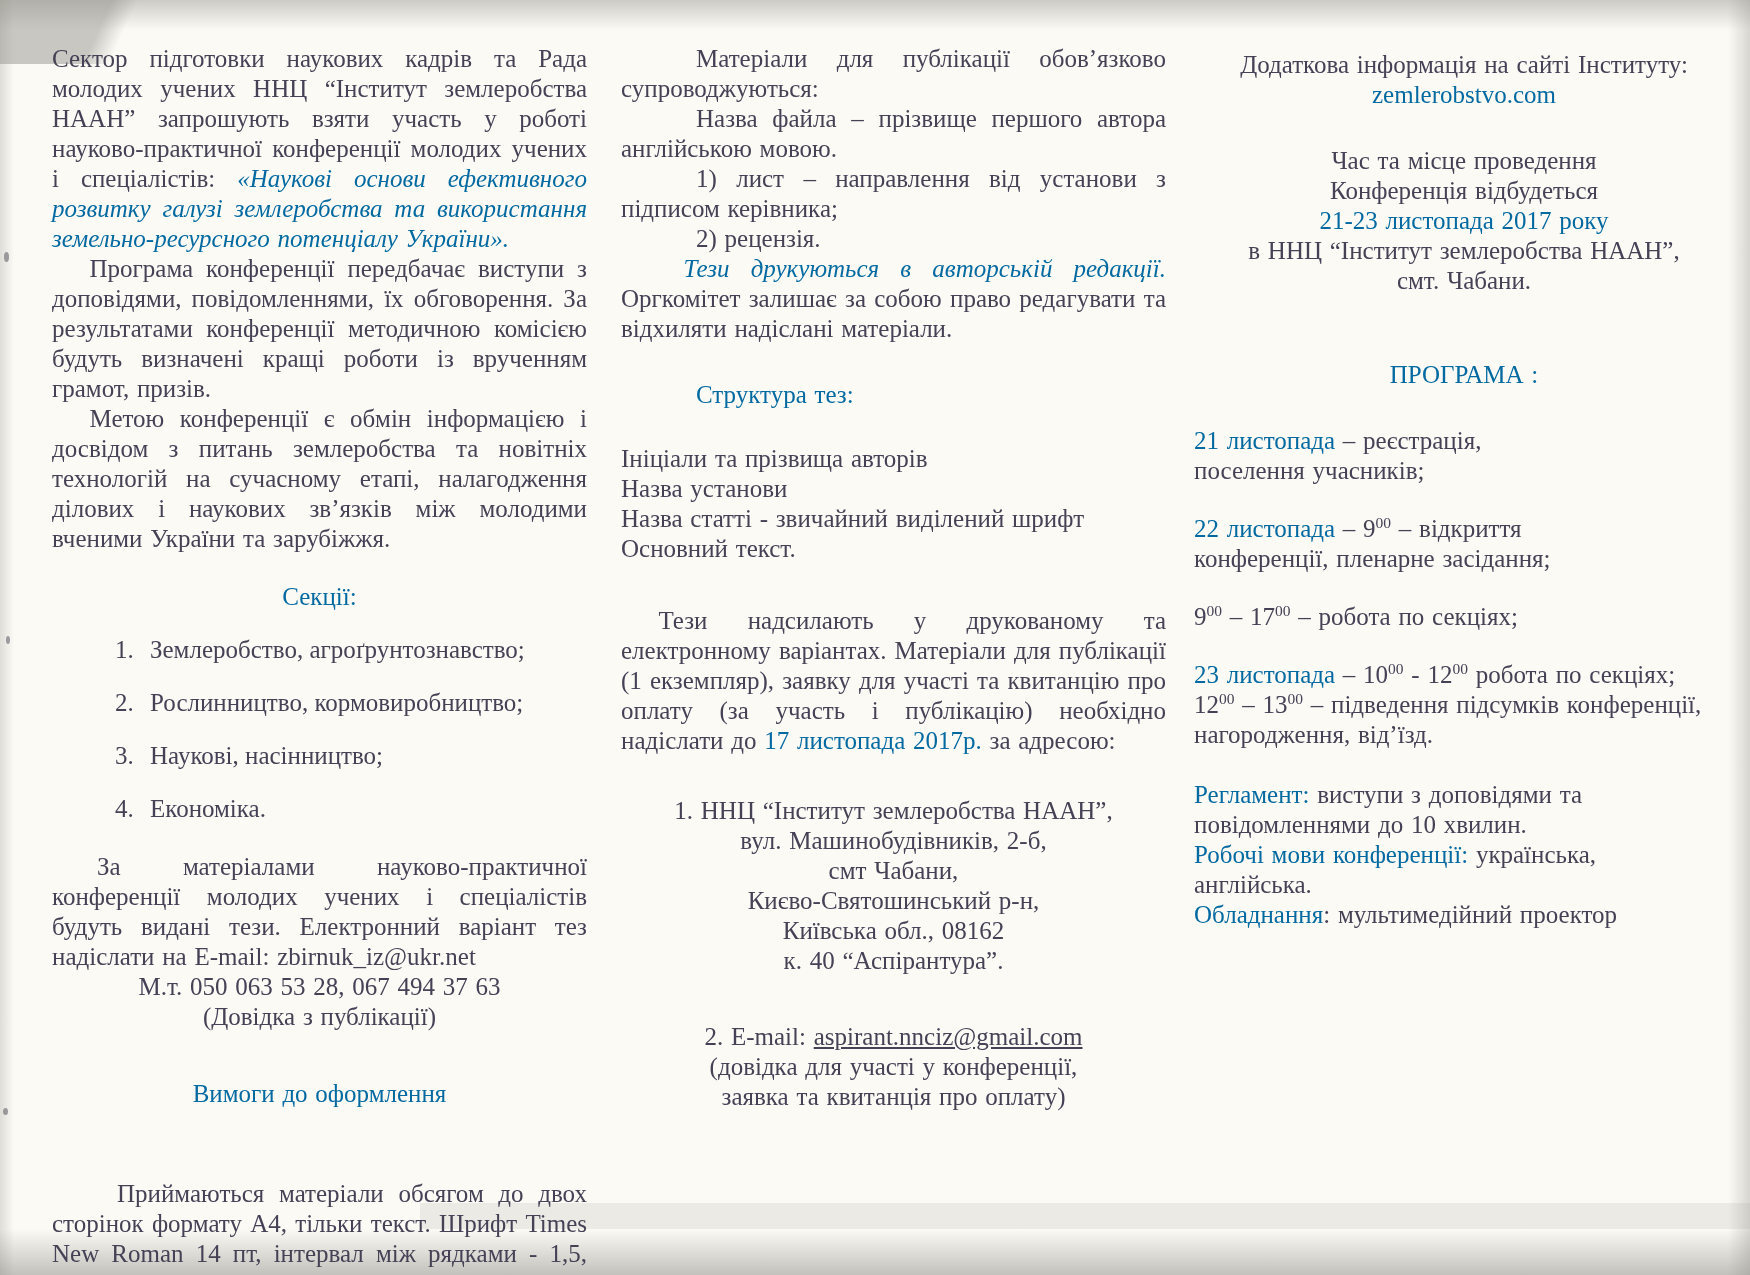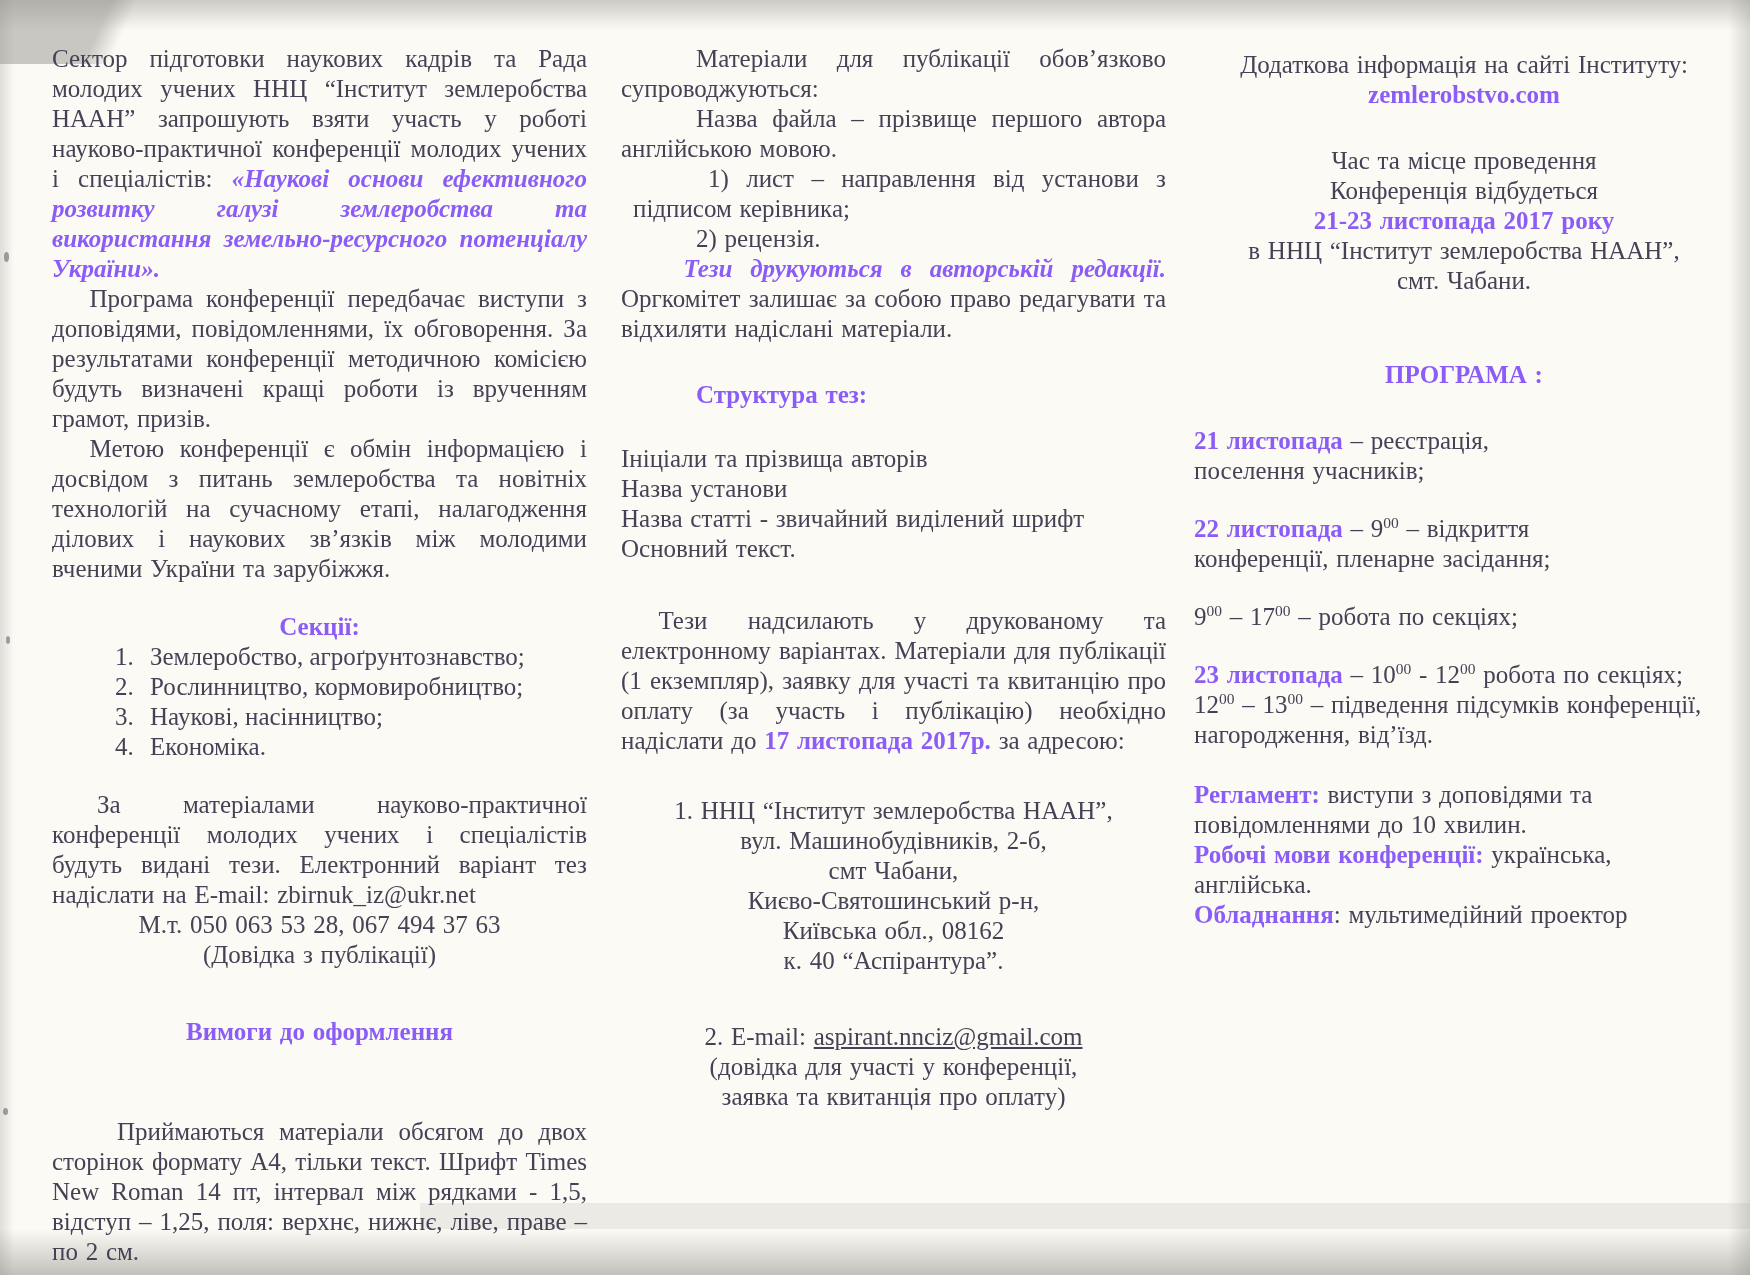--- a/index.html
+++ b/index.html
@@ -37,26 +37,26 @@
   .columns {
     position: absolute; left: 52px; top: 44px;
     display: flex; align-items: flex-start;
   }
   .col { font-size: 25px; line-height: 1.2; }
   .col-0 { width: 535px; }
   .col-1 { width: 545px; margin-left: 34px; }
   .col-2 { width: 540px; margin-left: 28px; padding-top: 6px; }
 
   .block { margin: 0; text-justify: inter-word; word-spacing: .06em; }
-  .b { font-weight: bold; color: #8b5cf6; }
+  .b { font-weight: normal; color: #0369a1; }
   .i { font-style: italic; }
   .u { text-decoration: underline; }
   .sup { font-size: .62em; vertical-align: super; line-height: 0; }
   ol.list { margin: 0; padding-left: 88px; }
-  ol.list li { padding-left: 10px; }
+  ol.list li { padding-left: 10px; margin-top: 23px; }
 </style>
 </head>
 <body>
 
 <div class="sheet">
   <div class="art art-top"></div>
   <div class="art art-corner"></div>
   <div class="art art-left"></div>
   <div class="art art-right"></div>
   <div class="art art-band"></div>
@@ -83,21 +83,21 @@
         <div class="block" style="text-align: center;"><span>М.т. 050 063 53 28, 067 494 37 63</span></div>
         <div class="block" style="text-align: center;"><span>(Довідка з публікації)</span></div>
         <div style="height: 18px;"></div>
         <div class="block" style="text-align: center; margin-top: 29px;"><span class="b">Вимоги до оформлення</span></div>
         <div style="height: 70px;"></div>
         <div class="block" style="text-align: justify; text-indent: 2.6em;"><span>Приймаються матеріали обсягом до двох сторінок формату А4, тільки текст. Шрифт Times New Roman 14 пт, інтервал між рядками - 1,5, відступ – 1,25, поля: верхнє, нижнє, ліве, праве – по 2 см.</span></div>
       </div>
     <div class="col col-1">
         <div class="block" style="text-align: justify; text-indent: 3em;"><span>Матеріали для публікації обов’язково супроводжуються:</span></div>
         <div class="block" style="text-align: justify; text-indent: 3em;"><span>Назва файла – прізвище першого автора англійською мовою.</span></div>
-        <div class="block" style="text-align: justify; text-indent: 3em; margin-left: 12px;"><span>1) лист – направлення від установи з підписом керівника;</span></div>
+        <div class="block" style="text-align: justify; text-indent: 3em;"><span>1) лист – направлення від установи з підписом керівника;</span></div>
         <div class="block" style="text-align: left; text-indent: 3em;"><span>2) рецензія.</span></div>
         <div class="block" style="text-align: justify; text-indent: 2.5em;"><span class="b i">Тези друкуються в авторській редакції.</span><span> Оргкомітет залишає за собою право редагувати та відхиляти надіслані матеріали.</span></div>
         <div style="height: 36px;"></div>
         <div class="block" style="text-align: left; text-indent: 3em;"><span class="b">Структура тез:</span></div>
         <div style="height: 34px;"></div>
         <div class="block" style="text-align: left;"><span>Ініціали та прізвища авторів</span></div>
         <div class="block" style="text-align: left;"><span>Назва установи</span></div>
         <div class="block" style="text-align: left;"><span>Назва статті - звичайний виділений шрифт</span></div>
         <div class="block" style="text-align: left;"><span>Основний текст.</span></div>
         <div style="height: 42px;"></div>

